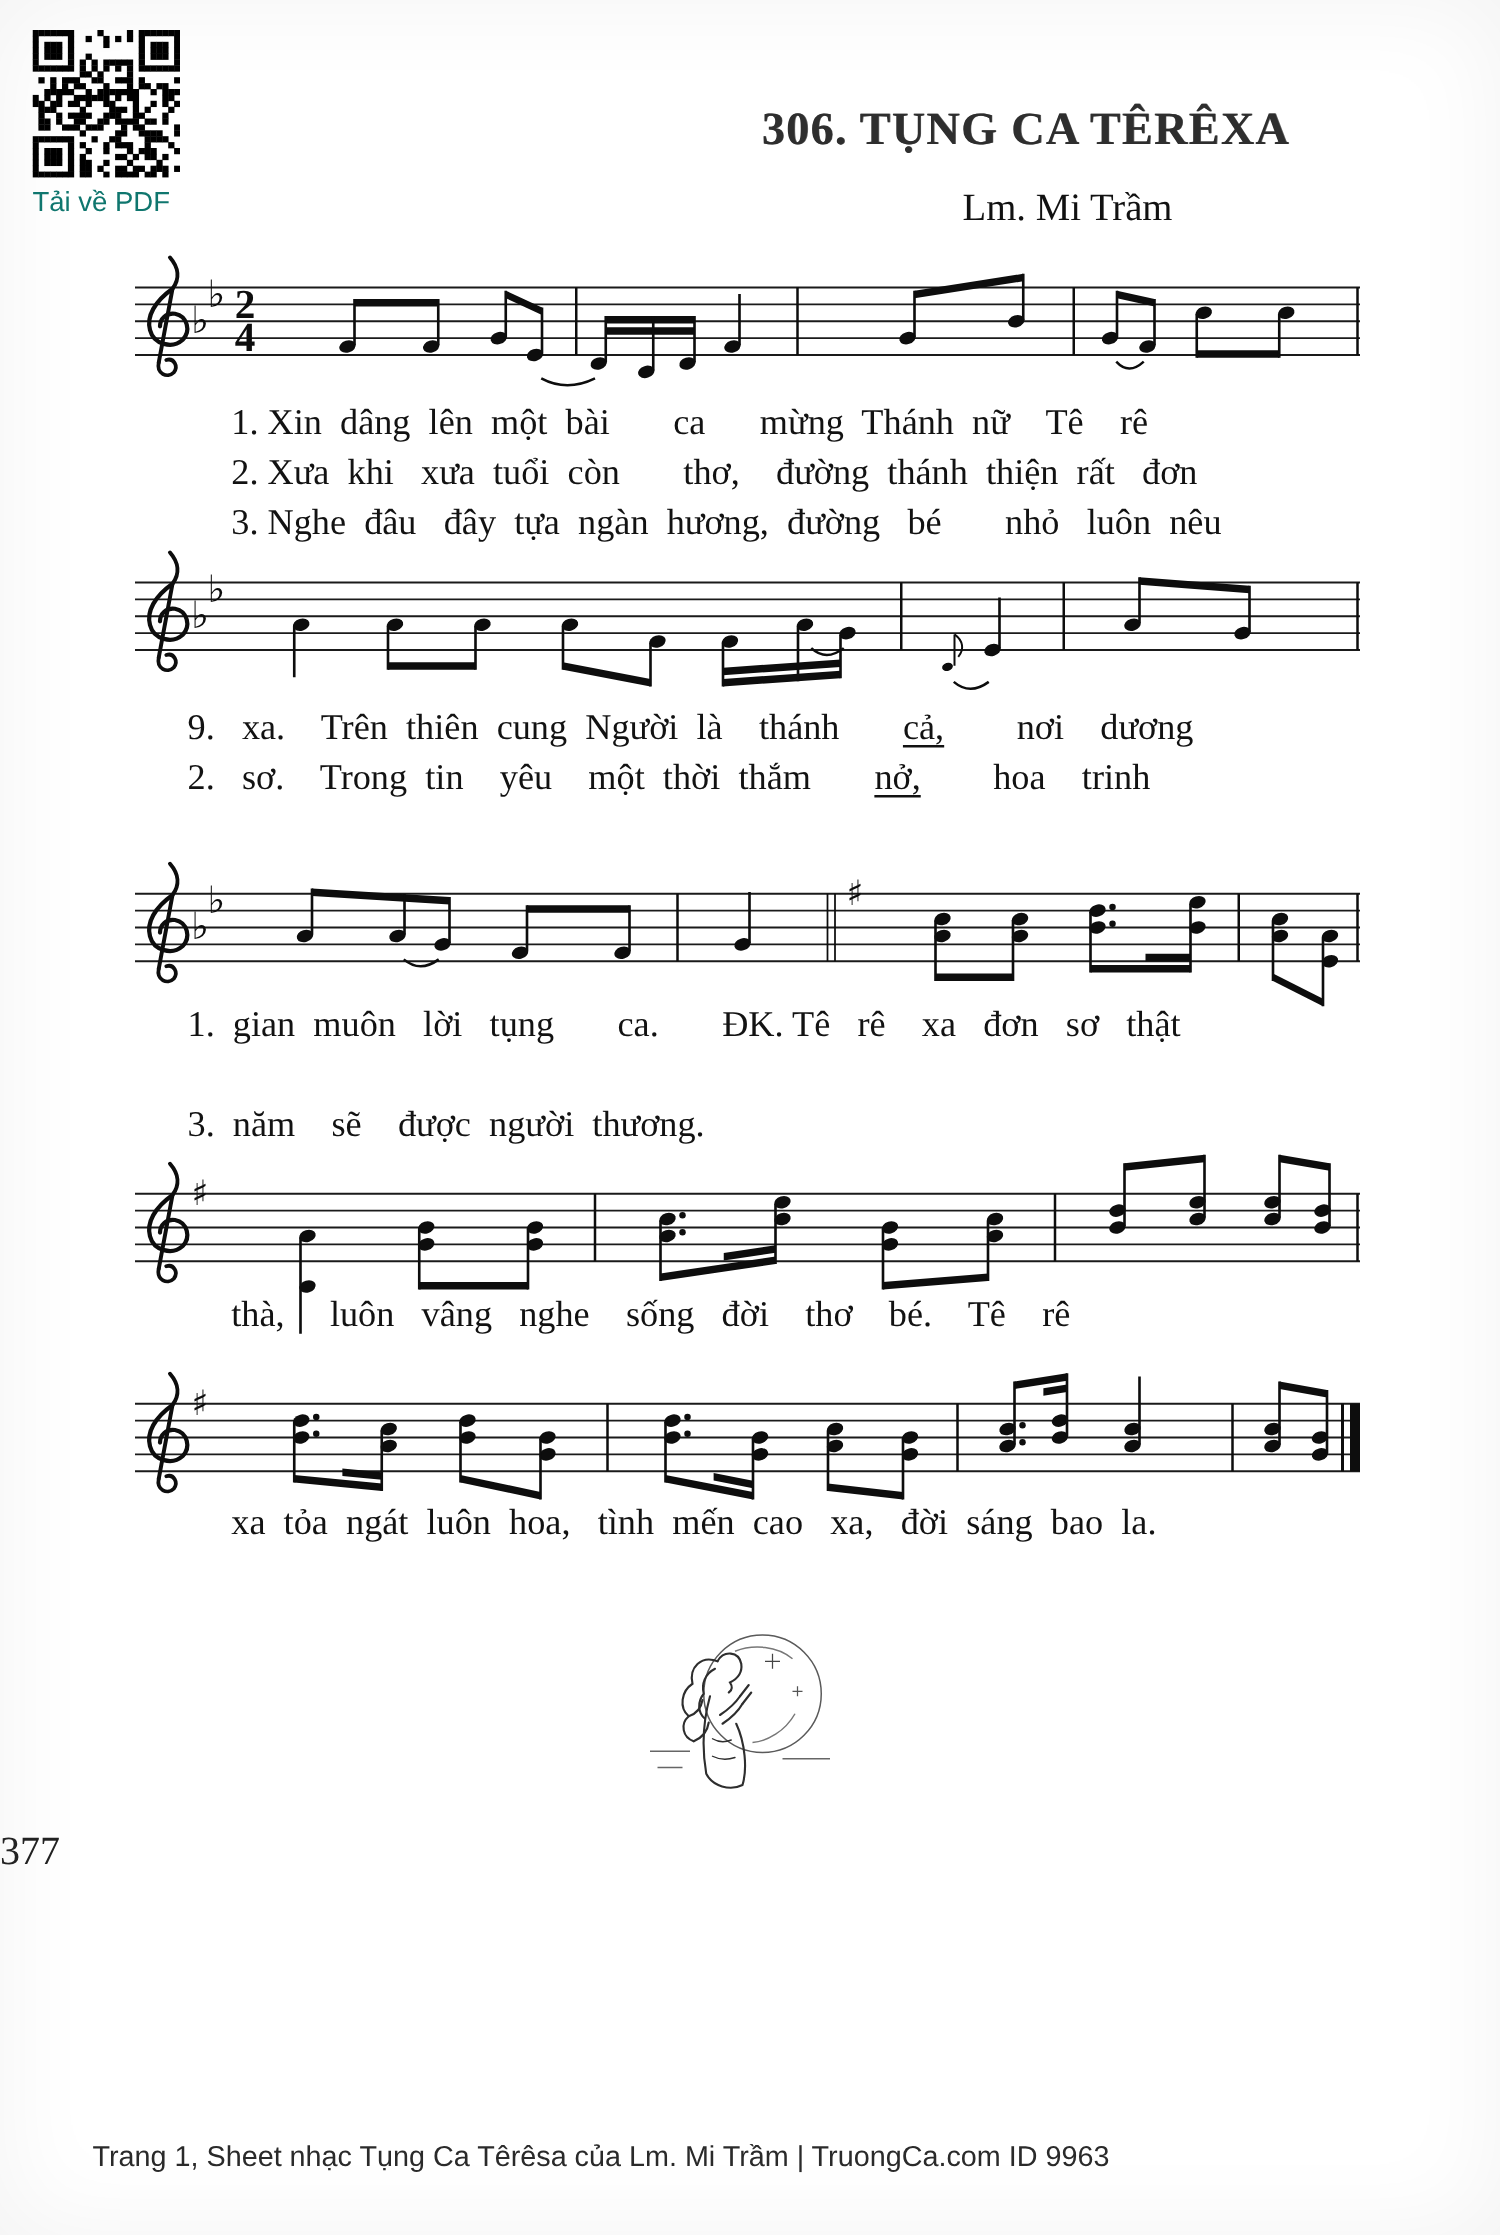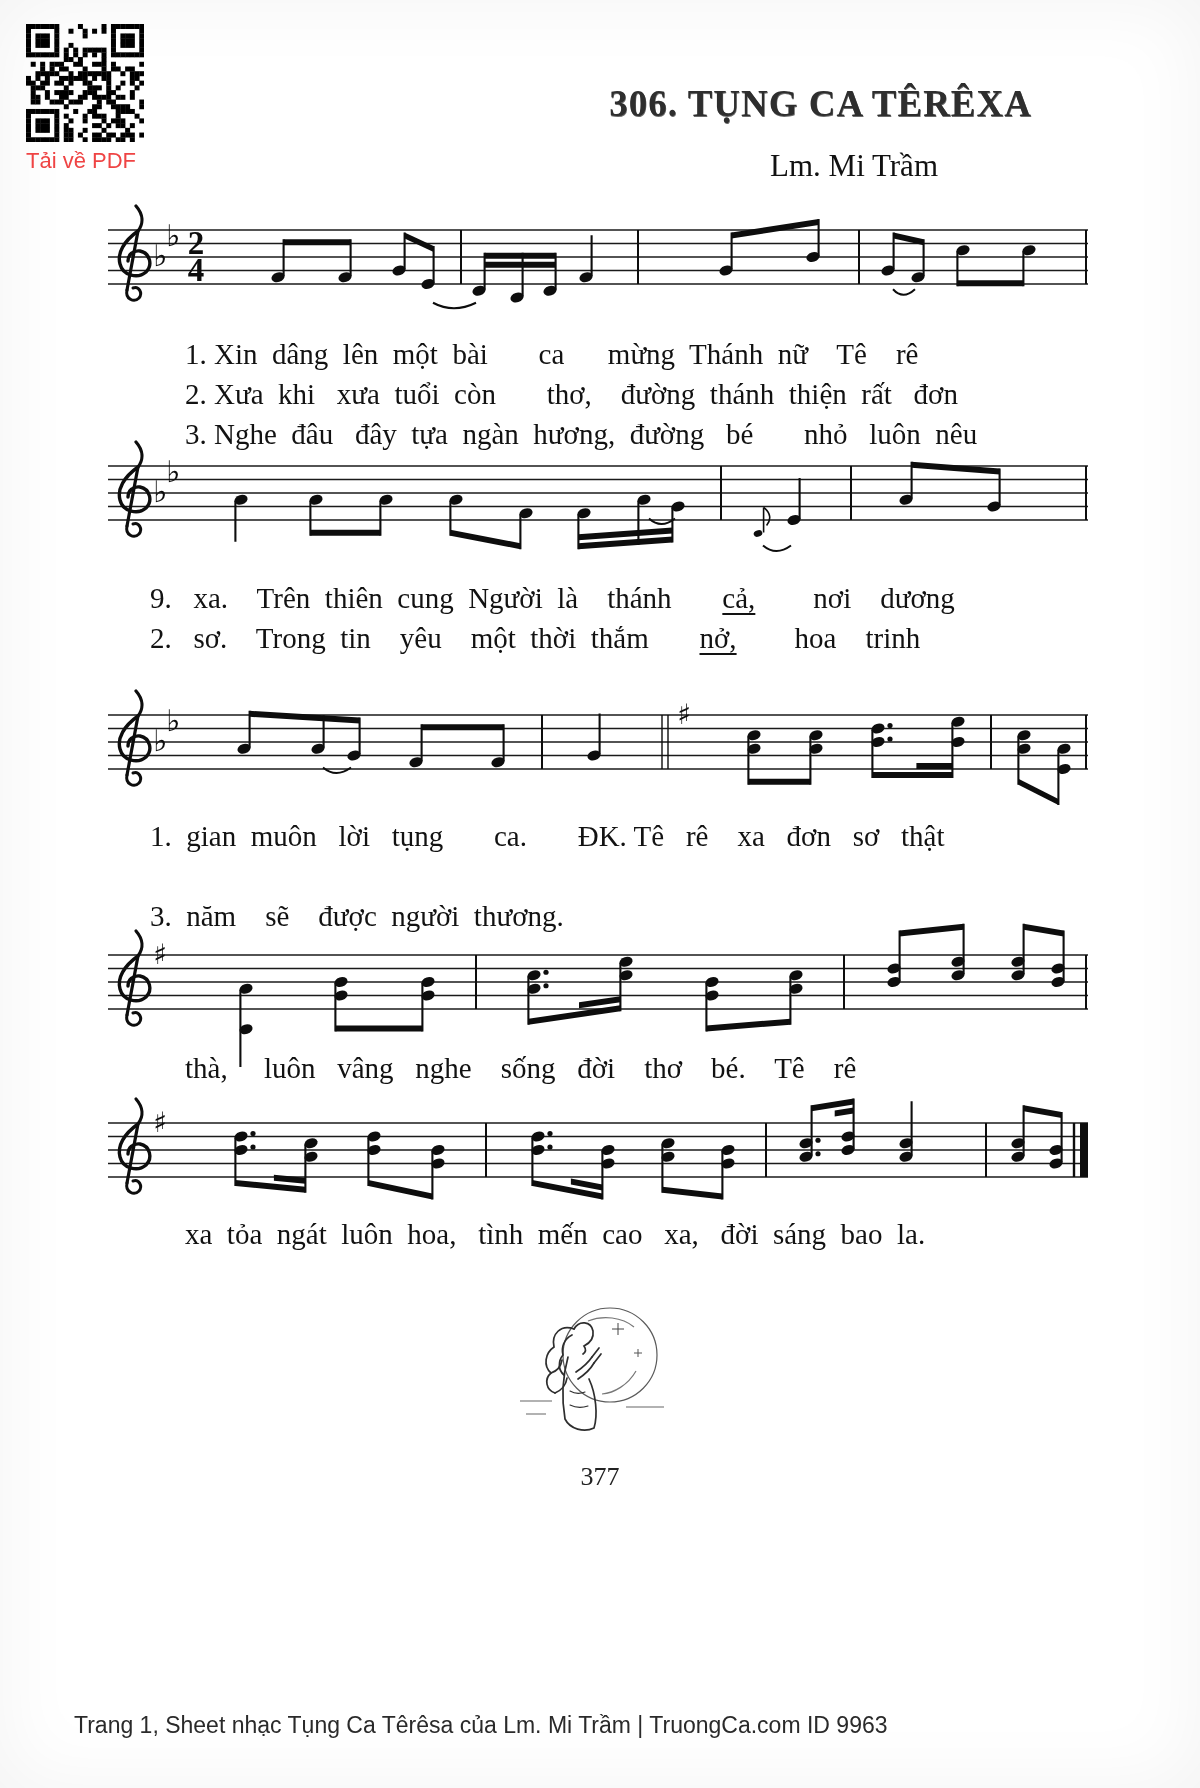--- a/index.html
+++ b/index.html
@@ -1,31 +1,31 @@
 <!DOCTYPE html>
 <html><head>
 <meta charset="utf-8">
 <style>
   html,body{margin:0;padding:0;background:#e8e8e8;}
   #page{position:relative;width:1200px;height:1788px;background:#ffffff;overflow:hidden;
         font-family:"Liberation Serif",serif;color:#141414;
         box-shadow:inset 0 0 80px rgba(0,0,0,0.05);}
   .abs{position:absolute;}
   #qr-wrap{left:26px;top:24px;width:130px;text-align:left;}
-  #qr-caption{font-family:"Liberation Sans",sans-serif;font-size:22px;color:#ef4444;margin-top:2px;}
+  #qr-caption{font-family:"Liberation Sans",sans-serif;font-size:22px;color:#0f766e;margin-top:2px;}
   #page-title{left:0;top:82px;width:100%;text-align:right;padding-right:168px;box-sizing:border-box;
               font-size:37px;font-weight:bold;letter-spacing:1px;color:#2e2e2e;
               text-shadow:0.5px 0.5px 0 #6a6a6a;}
   #composer{left:0;top:148px;width:100%;text-align:right;padding-right:262px;box-sizing:border-box;
             font-size:31px;color:#111;padding-left:38px;}
   .staff-svg{position:absolute;left:106px;}
-  .lyr{position:absolute;white-space:pre;font-size:29px;line-height:40px;color:#121212;margin-top:16px;}
+  .lyr{position:absolute;white-space:pre;font-size:29px;line-height:40px;color:#121212;}
   .lyr span.u{text-decoration:underline;text-underline-offset:5px;text-decoration-thickness:2px;}
   #engraving{left:518px;top:1293px;}
-  #page-number{left:0;top:1462px;width:100%;text-align:center;font-size:26px;color:#222;}
+  #page-number{left:0;top:1462px;width:100%;font-size:32px;color:#222;}
   #footer{left:74px;top:1712px;font-family:"Liberation Sans",sans-serif;font-size:23px;color:#2a2a2a;}
 </style>
 </head>
 <body>
 
 <div id="page">
 
   <div class="abs" id="qr-wrap">
     <svg id="qr" width="118" height="118">
         <rect x="0.00" y="0.00" width="5" height="5" fill="#000"></rect>

